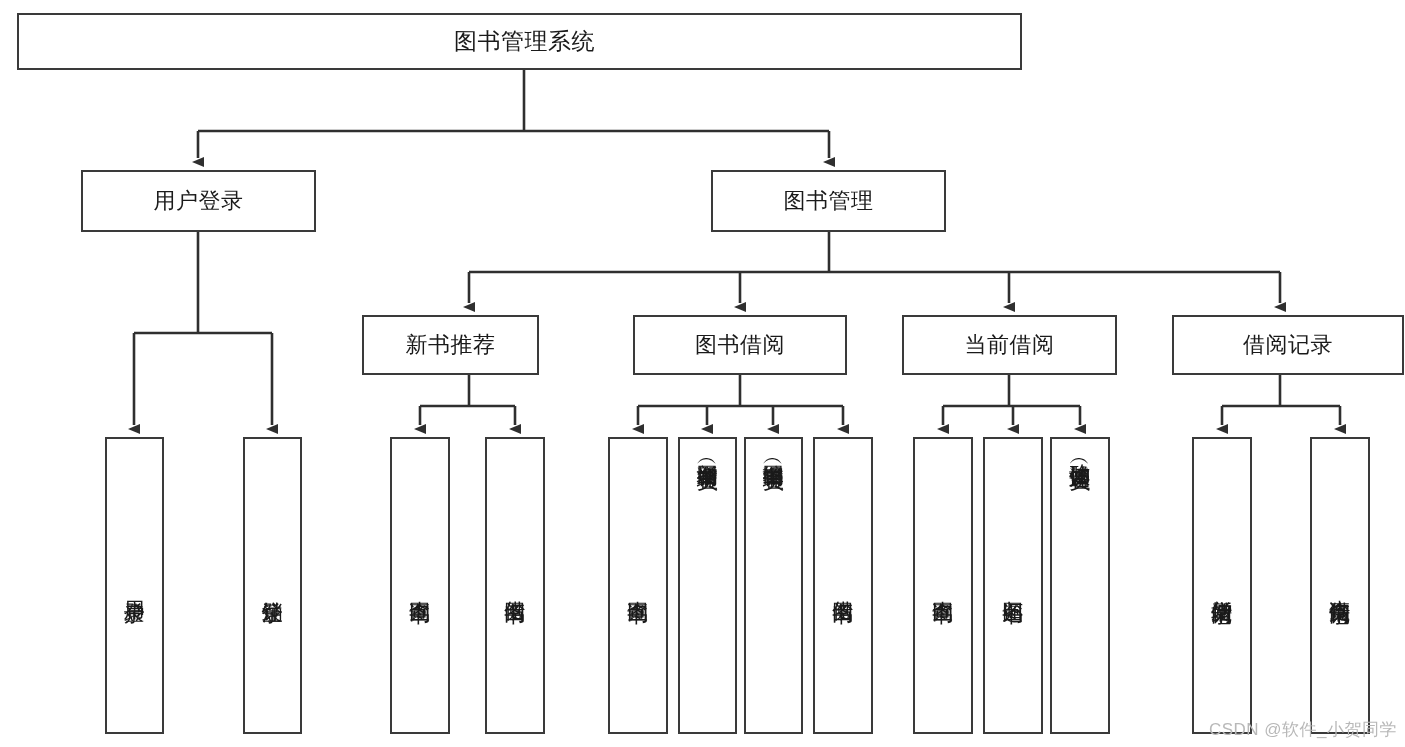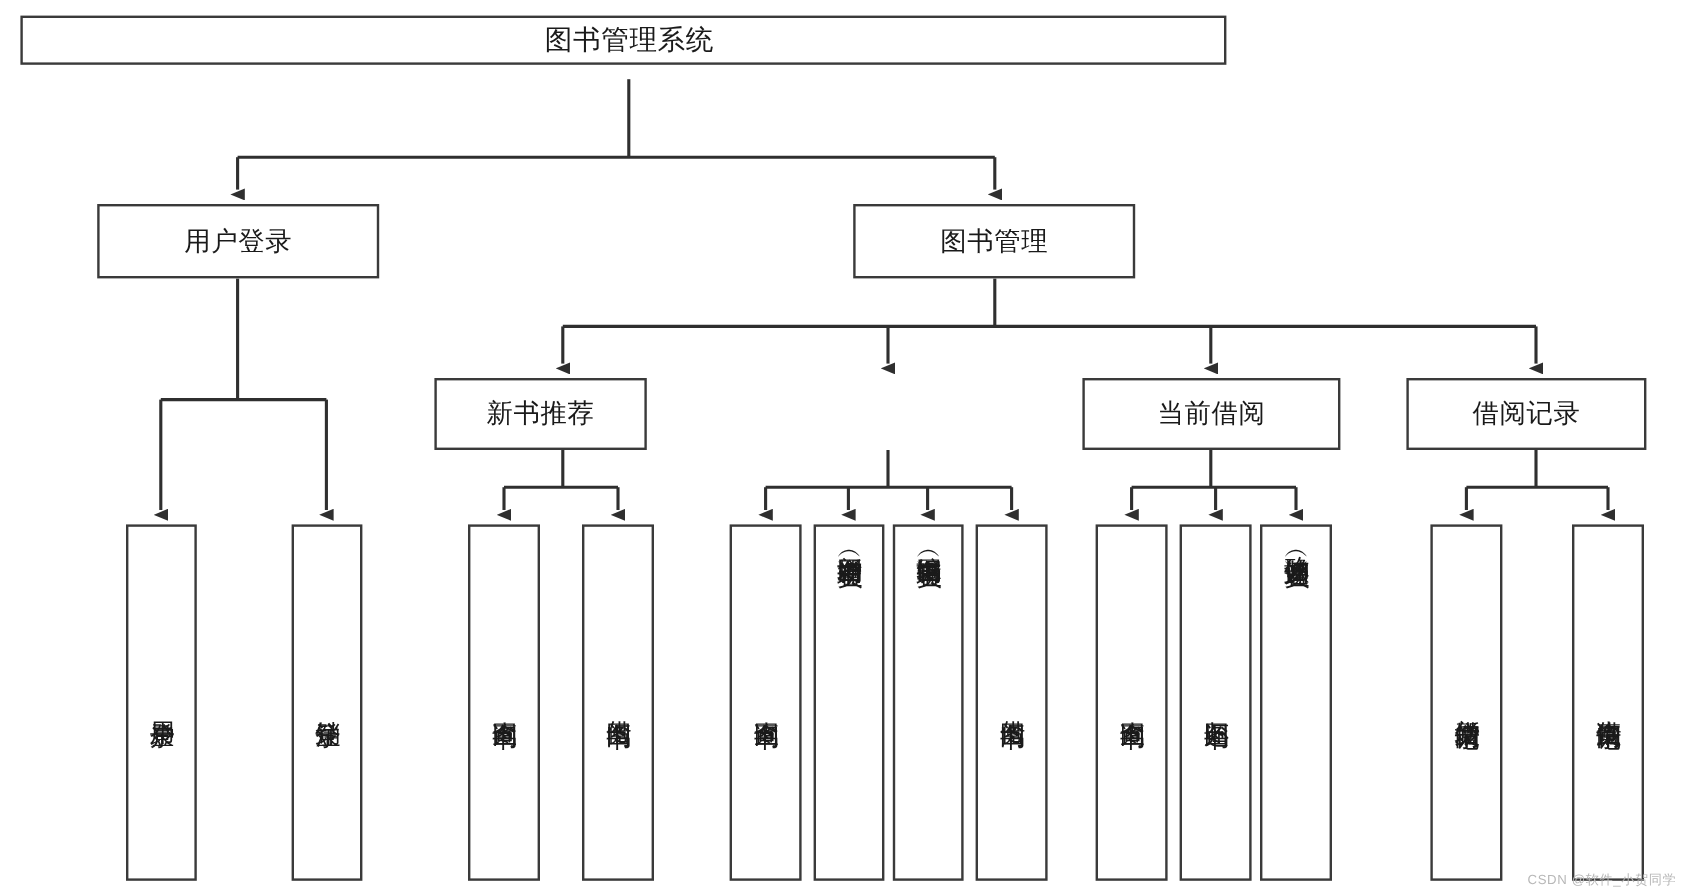--- a/index.html
+++ b/index.html
@@ -64,21 +64,21 @@
     align-items: flex-start;
   }
   .vert.mid-text {
     align-items: center;
     padding-top: 0;
   }
   #watermark {
     position: absolute;
     right: 8px;
     bottom: 6px;
-    font-size: 11px;
+    font-size: 17px;
     color: #b8b8b8;
     letter-spacing: 0.5px;
     white-space: nowrap;
   }
 </style>
 </head>
 <body>
 
 <div id="canvas">
 
@@ -125,38 +125,41 @@
       <path d="M1013,406 L1013,425" marker-end="url(#arrow)"></path>
       <path d="M1080,406 L1080,425" marker-end="url(#arrow)"></path>
 
       <path d="M1280,375 L1280,406"></path>
       <path d="M1222,406 L1340,406"></path>
       <path d="M1222,406 L1222,425" marker-end="url(#arrow)"></path>
       <path d="M1340,406 L1340,425" marker-end="url(#arrow)"></path>
     </g>
   </svg>
 
-  <div class="node root horiz" style="left:17px; top:13px; width:1005px; height:41px;padding-left:10px;">
+  <div class="node root horiz" style="left:17px; top:13px; width:1005px; height:57px;padding-left:10px;">
     <span class="label">图书管理系统</span>
   </div>
 
   <div class="node horiz" style="left:81px; top:170px; width:235px; height:62px;">
     <span class="label">用户登录</span>
   </div>
   <div class="node horiz" style="left:711px; top:170px; width:235px; height:62px;">
     <span class="label">图书管理</span>
   </div>
 
   <div class="node horiz" style="left:362px; top:315px; width:177px; height:60px;">
     <span class="label">新书推荐</span>
   </div>
+  <div class="node horiz" style="left:633px; top:315px; width:214px; height:60px;">
+    <span class="label">图书借阅</span>
+  </div>
   <div class="node horiz" style="left:902px; top:315px; width:215px; height:60px;justify-content:center;">
     <span class="label">当前借阅</span>
   </div>
-  <div class="node horiz" style="left:1172px; top:315px; width:200px; height:60px;">
+  <div class="node horiz" style="left:1172px; top:315px; width:232px; height:60px;">
     <span class="label">借阅记录</span>
   </div>
 
   <div class="node vert mid-text" style="left:105px; top:437px; width:59px; height:297px;">
     <span class="label">用户登录</span>
   </div>
   <div class="node vert mid-text" style="left:243px; top:437px; width:59px; height:297px;">
     <span class="label">注销登录</span>
   </div>
 

